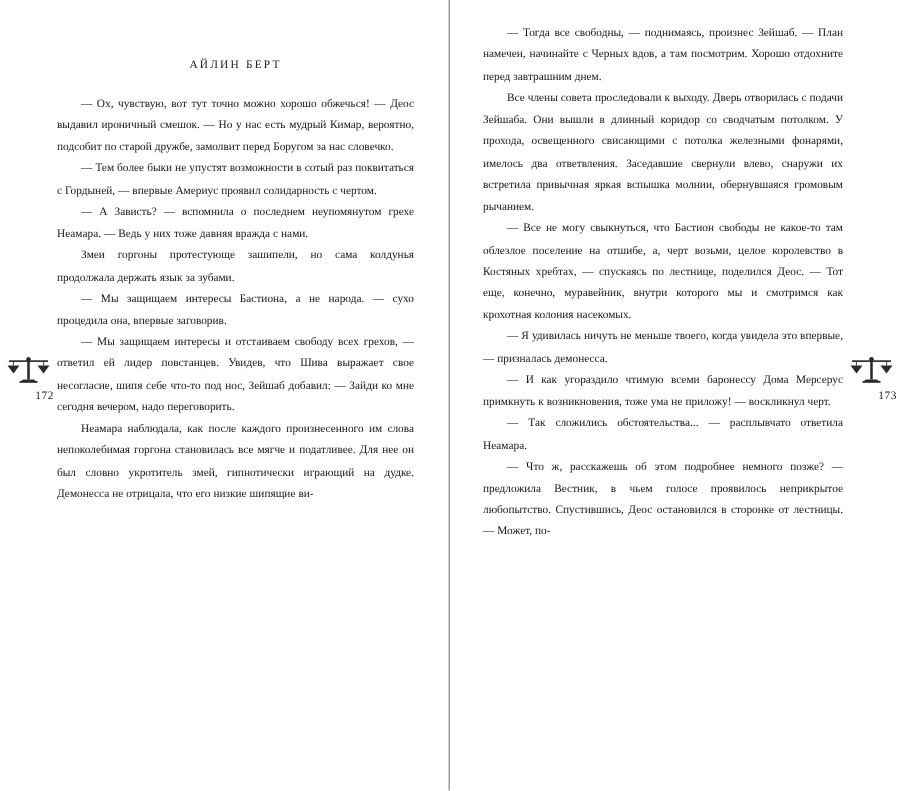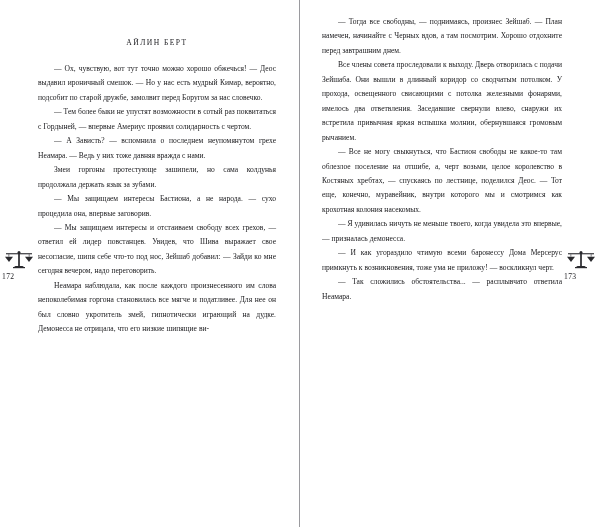--- a/index.html
+++ b/index.html
@@ -72,23 +72,23 @@
     word-spacing: 0.1px;
   }
 
   .body-text p.cont {
     text-indent: 0;
   }
 
   
   .folio {
     position: absolute;
-    top: 249px;
+    top: 236px;
     width: 34px;
-    text-align: left;
+    text-align: right;
     line-height: 1;
   }
   .folio-left  { left: 2px; }
   .folio-right { right: 2px; }
 
   .scales-icon {
     display: block;
     margin: 0 auto 2px auto;
     width: 30px;
     height: 22px;
@@ -152,20 +152,21 @@
   <div class="page page-right">
 
 
     <div class="body-text">
       <p>— Тогда все свободны, — поднимаясь, произнес Зейшаб. — План намечен, начинайте с Черных вдов, а там посмотрим. Хорошо отдохните перед завтрашним днем.</p>
       <p>Все члены совета проследовали к выходу. Дверь отворилась с подачи Зейшаба. Они вышли в длинный коридор со сводчатым потолком. У прохода, освещенного свисающими с потолка железными фонарями, имелось два ответвления. Заседавшие свернули влево, снаружи их встретила привычная яркая вспышка молнии, обернувшаяся громовым рычанием.</p>
       <p>— Все не могу свыкнуться, что Бастион свободы не какое-то там облезлое поселение на отшибе, а, черт возьми, целое королевство в Костяных хребтах, — спускаясь по лестнице, поделился Деос. — Тот еще, конечно, муравейник, внутри которого мы и смотримся как крохотная колония насекомых.</p>
       <p>— Я удивилась ничуть не меньше твоего, когда увидела это впервые, — призналась демонесса.</p>
       <p>— И как угораздило чтимую всеми баронессу Дома Мерсерус примкнуть к возникновения, тоже ума не приложу! — воскликнул черт.</p>
       <p>— Так сложились обстоятельства... — расплывчато ответила Неамара.</p>
+      <p>— Что ж, расскажешь об этом подробнее немного позже? — предложила Вестник, в чьем голосе проявилось неприкрытое любопытство. Спустившись, Деос остановился в сторонке от лестницы. — Может, по-</p>
     </div>
 
     <div class="folio folio-right">
       <svg class="scales-icon" viewBox="0 0 60 44" aria-hidden="true">
         <g fill="#2a2a2e" stroke="#2a2a2e">
           <rect x="28.3" y="8" width="3.4" height="26" stroke="none"></rect>
           <path d="M20 36 L40 36 L37 34 L23 34 Z" stroke="none"></path>
           <rect x="18" y="36" width="24" height="2.4" stroke="none"></rect>
           <circle cx="30" cy="7" r="3" stroke="none"></circle>
           <rect x="4" y="8.4" width="52" height="2.2" stroke="none"></rect>

